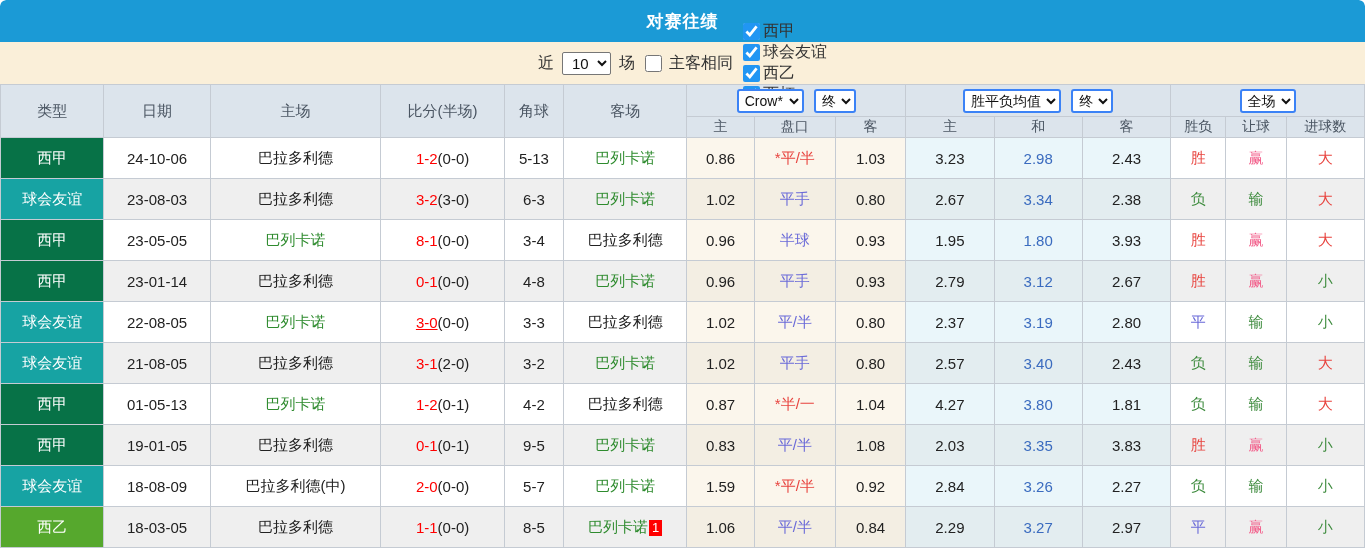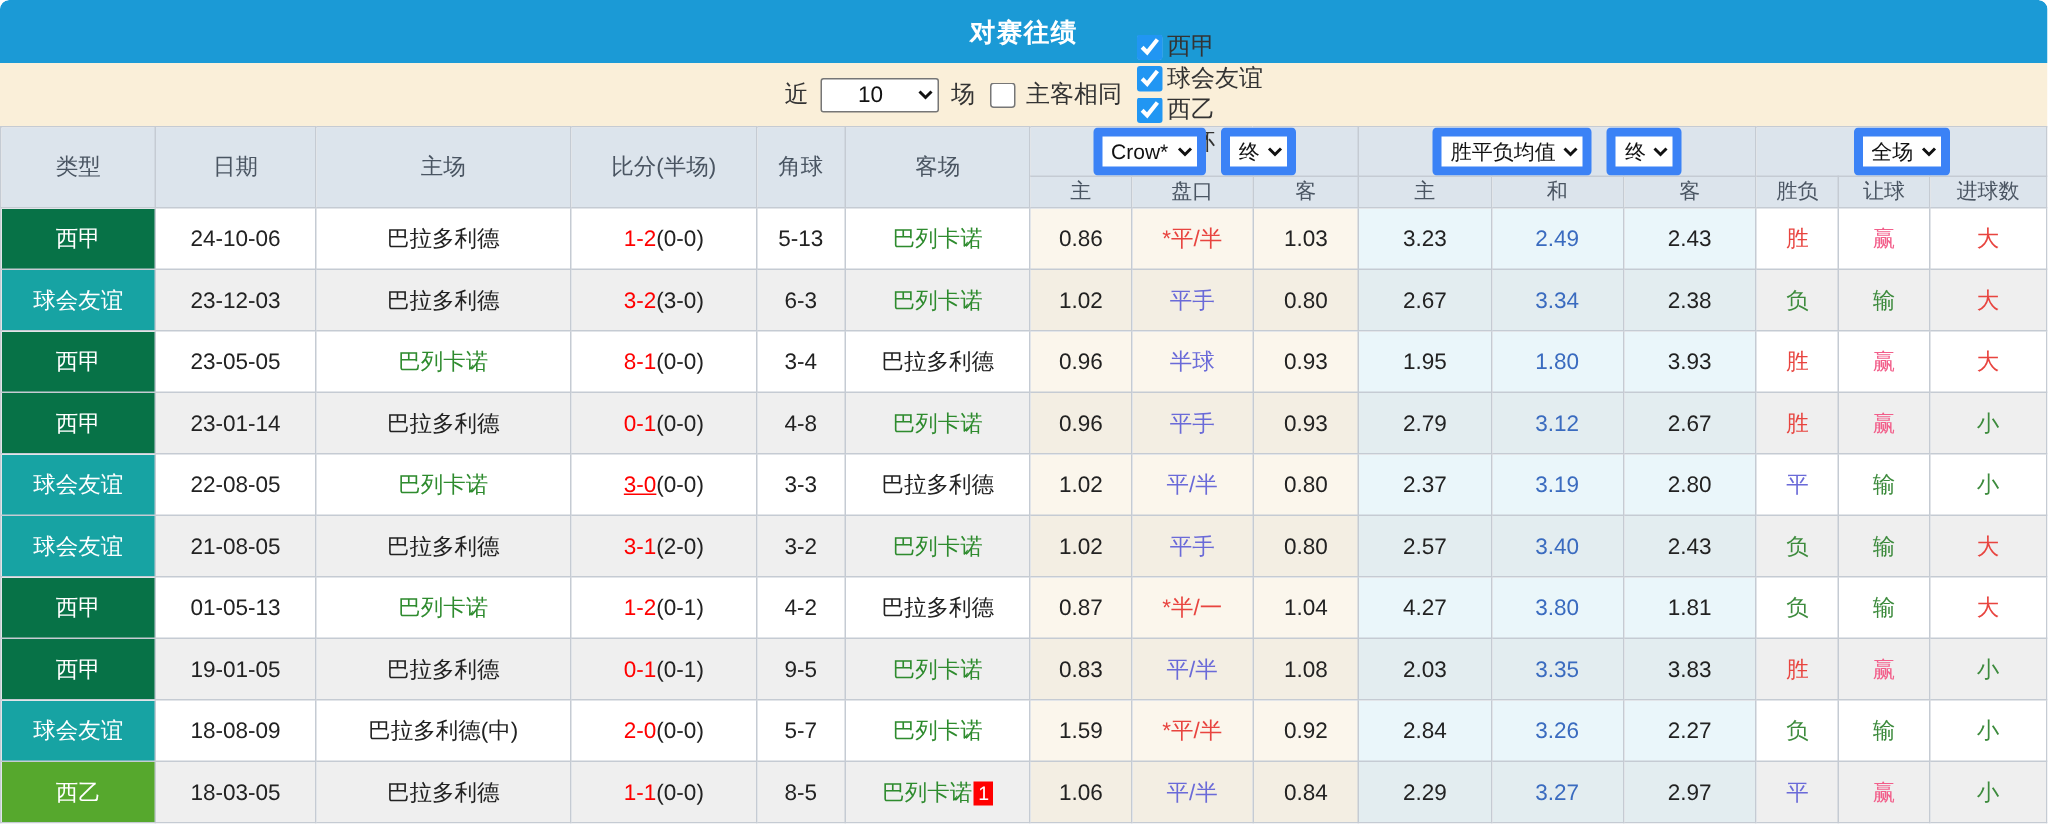--- a/index.html
+++ b/index.html
@@ -19,40 +19,40 @@
     border-radius:6px 6px 0 0;
   }
 
   
   .filterbar {
     height:42px; background:#faefd9;
     display:flex; align-items:center; justify-content:center;
     gap:4px; font-size:16px; color:#333;
   }
   .filterbar select {
-    font-size:15px; padding:1px 20px; margin:0 4px;
+    font-size:15px; padding:1px 5px; margin:0 4px;
     border:1px solid #767676; border-radius:2px; background:#fff; color:#111;
   }
   .filterbar input[type=checkbox] {
     width:17px; height:17px; accent-color:#2196f3; margin:0 3px 0 6px; vertical-align:-3px;
   }
   .league-item { display:flex; align-items:center; }
 
   
   table { border-collapse:collapse; table-layout:fixed; width:1365px; }
   th, td {
     border:1px solid #c5cbd3; text-align:center; vertical-align:middle;
     overflow:hidden; white-space:nowrap;
   }
   thead th { background:#dce4ec; color:#4a5562; font-weight:normal; font-size:15px; }
   tr.h1 th { height:32px; }
   tr.h2 th { height:21px; font-size:14px; }
   thead select {
     font-size:14px; padding:1px 2px; margin:0 3px;
-    border:6px solid #3b82f6; border-radius:3px; background:#fff; color:#111;
+    border:2px solid #3b82f6; border-radius:3px; background:#fff; color:#111;
   }
   tbody td { height:41px; font-size:15px; }
   tbody tr:nth-child(odd)  td { background:#ffffff; }
   tbody tr:nth-child(even) td { background:#efefef; }
   tbody tr:nth-child(odd)  td.odds { background:#fbf6ec; }
   tbody tr:nth-child(even) td.odds { background:#f3eee3; }
   tbody tr:nth-child(odd)  td.avg  { background:#eaf6fa; }
   tbody tr:nth-child(even) td.avg  { background:#e3edf0; }
 
   td.type { color:#fff; font-size:15px; }
@@ -175,29 +175,29 @@
           <td class="type k-liga">西甲</td>
           <td>24-10-06</td>
           <td>巴拉多利德</td>
           <td><span class="score-main">1-2</span><span>(0-0)</span></td>
           <td>5-13</td>
           <td><span class="team-green">巴列卡诺</span></td>
           <td class="odds">0.86</td>
           <td class="odds t-red">*平/半</td>
           <td class="odds">1.03</td>
           <td class="avg">3.23</td>
-          <td class="avg avg-mid">2.49</td>
+          <td class="avg avg-mid">2.98</td>
           <td class="avg">2.43</td>
           <td class="t-red">胜</td>
           <td class="t-pink">赢</td>
           <td class="t-red">大</td>
         </tr>
         <tr>
           <td class="type k-friendly">球会友谊</td>
-          <td>23-12-03</td>
+          <td>23-08-03</td>
           <td>巴拉多利德</td>
           <td><span class="score-main">3-2</span><span>(3-0)</span></td>
           <td>6-3</td>
           <td><span class="team-green">巴列卡诺</span></td>
           <td class="odds">1.02</td>
           <td class="odds t-blue">平手</td>
           <td class="odds">0.80</td>
           <td class="avg">2.67</td>
           <td class="avg avg-mid">3.34</td>
           <td class="avg">2.38</td>

